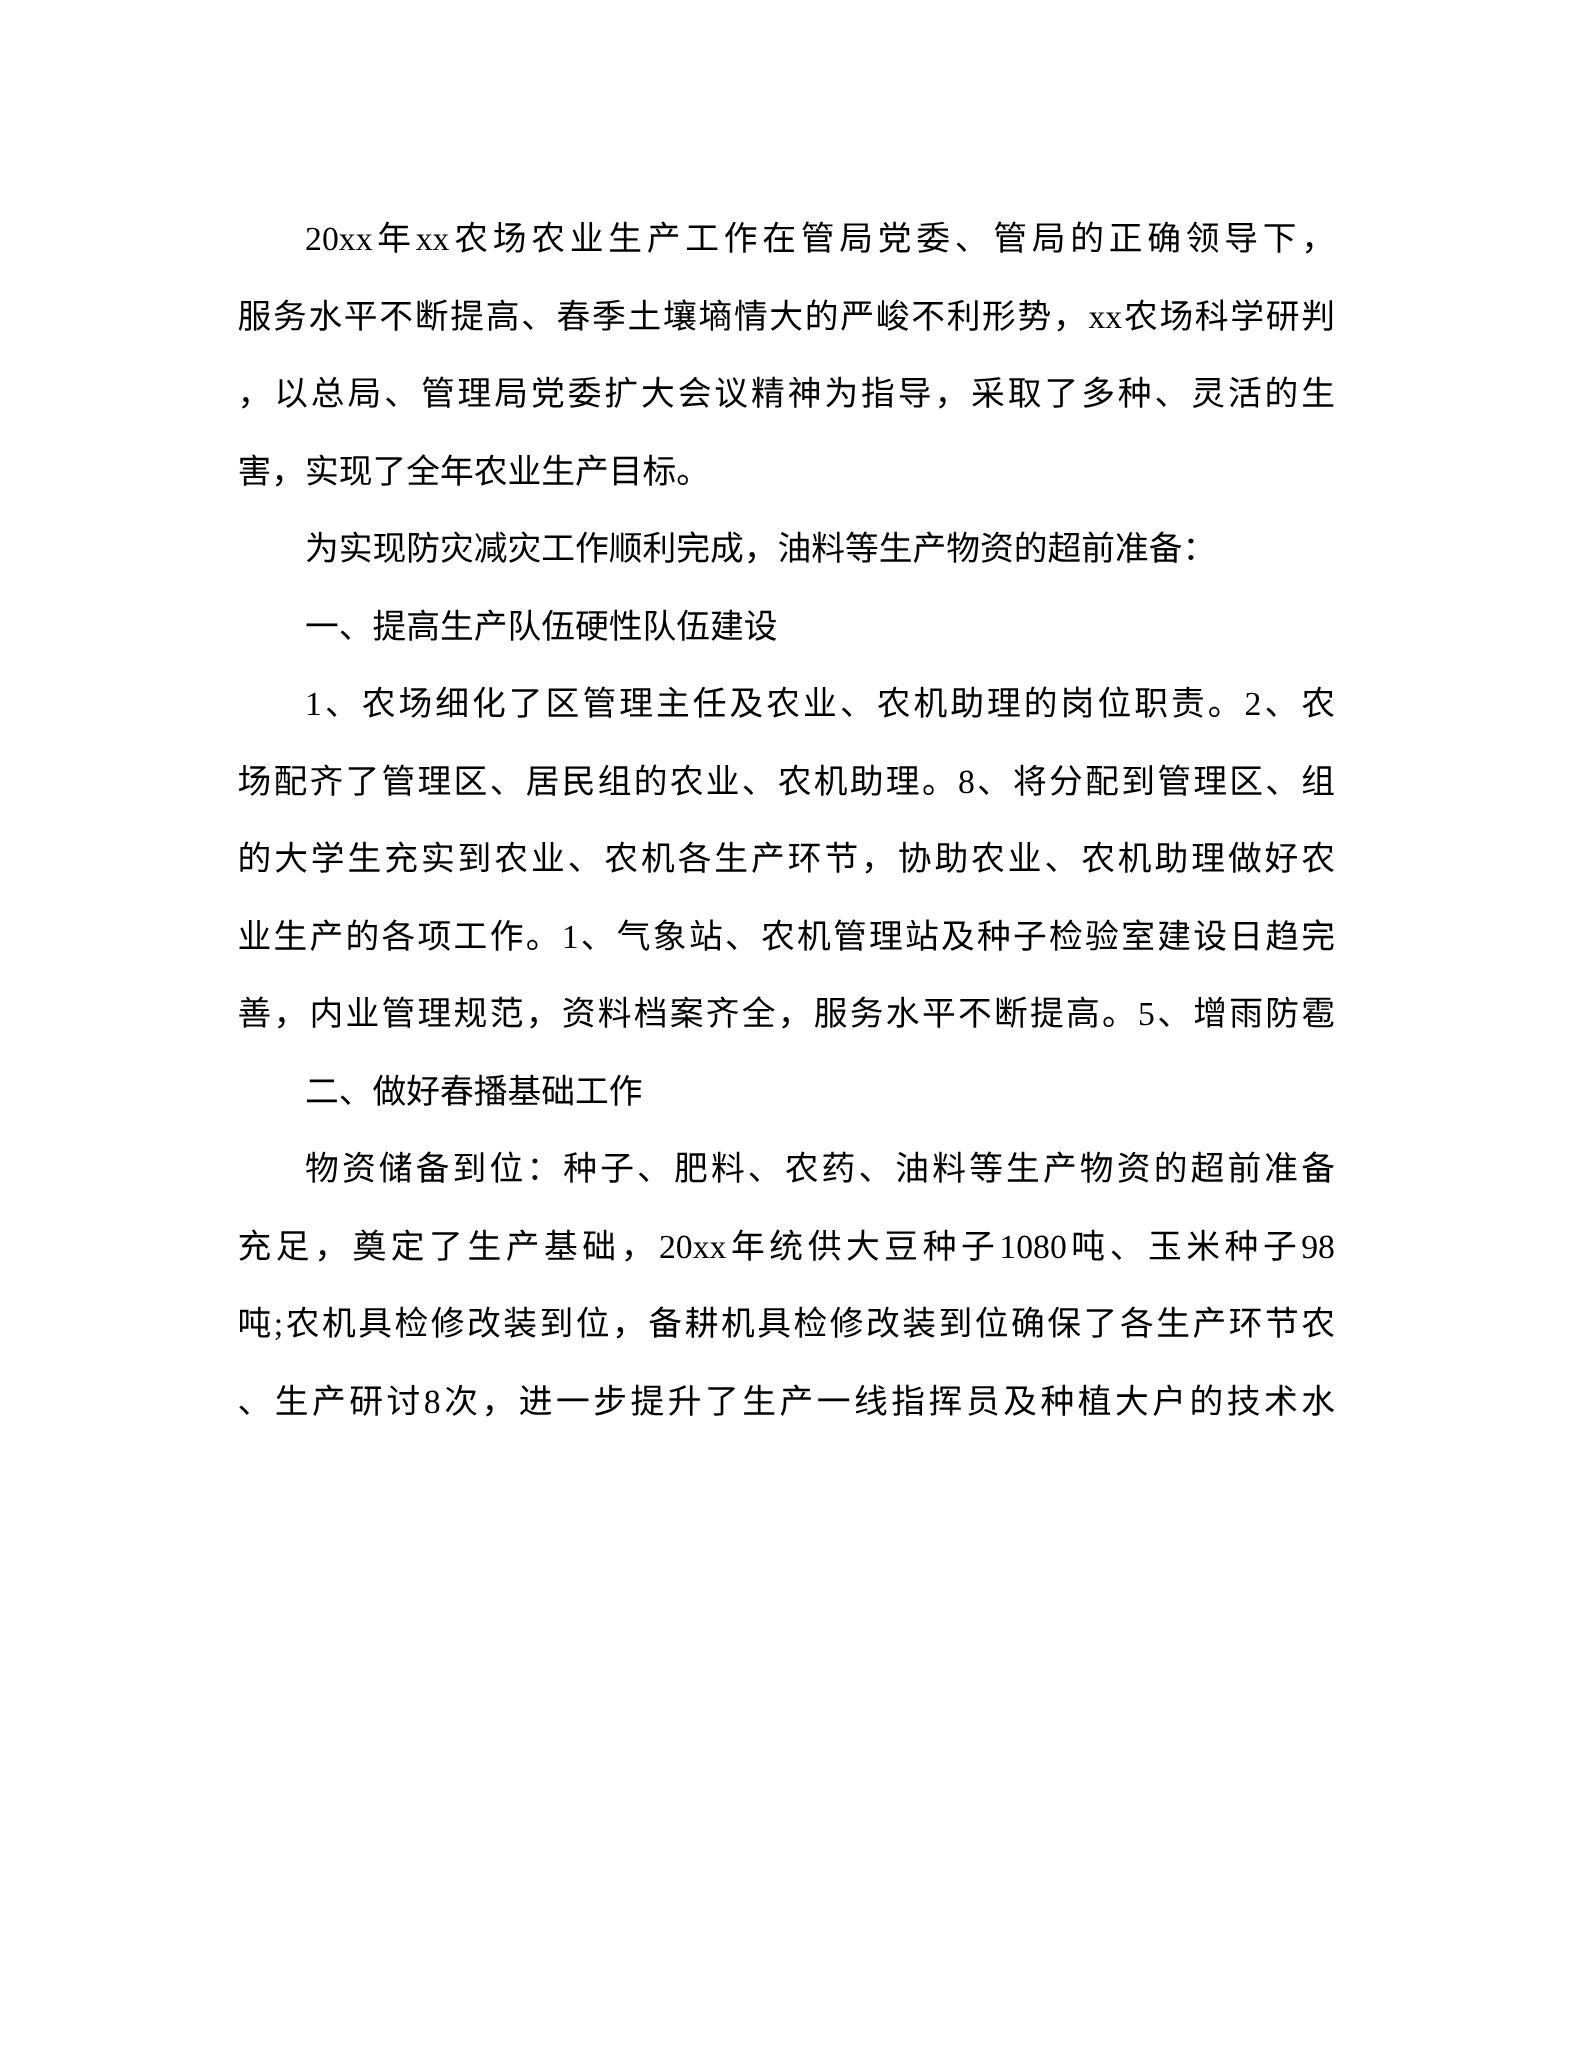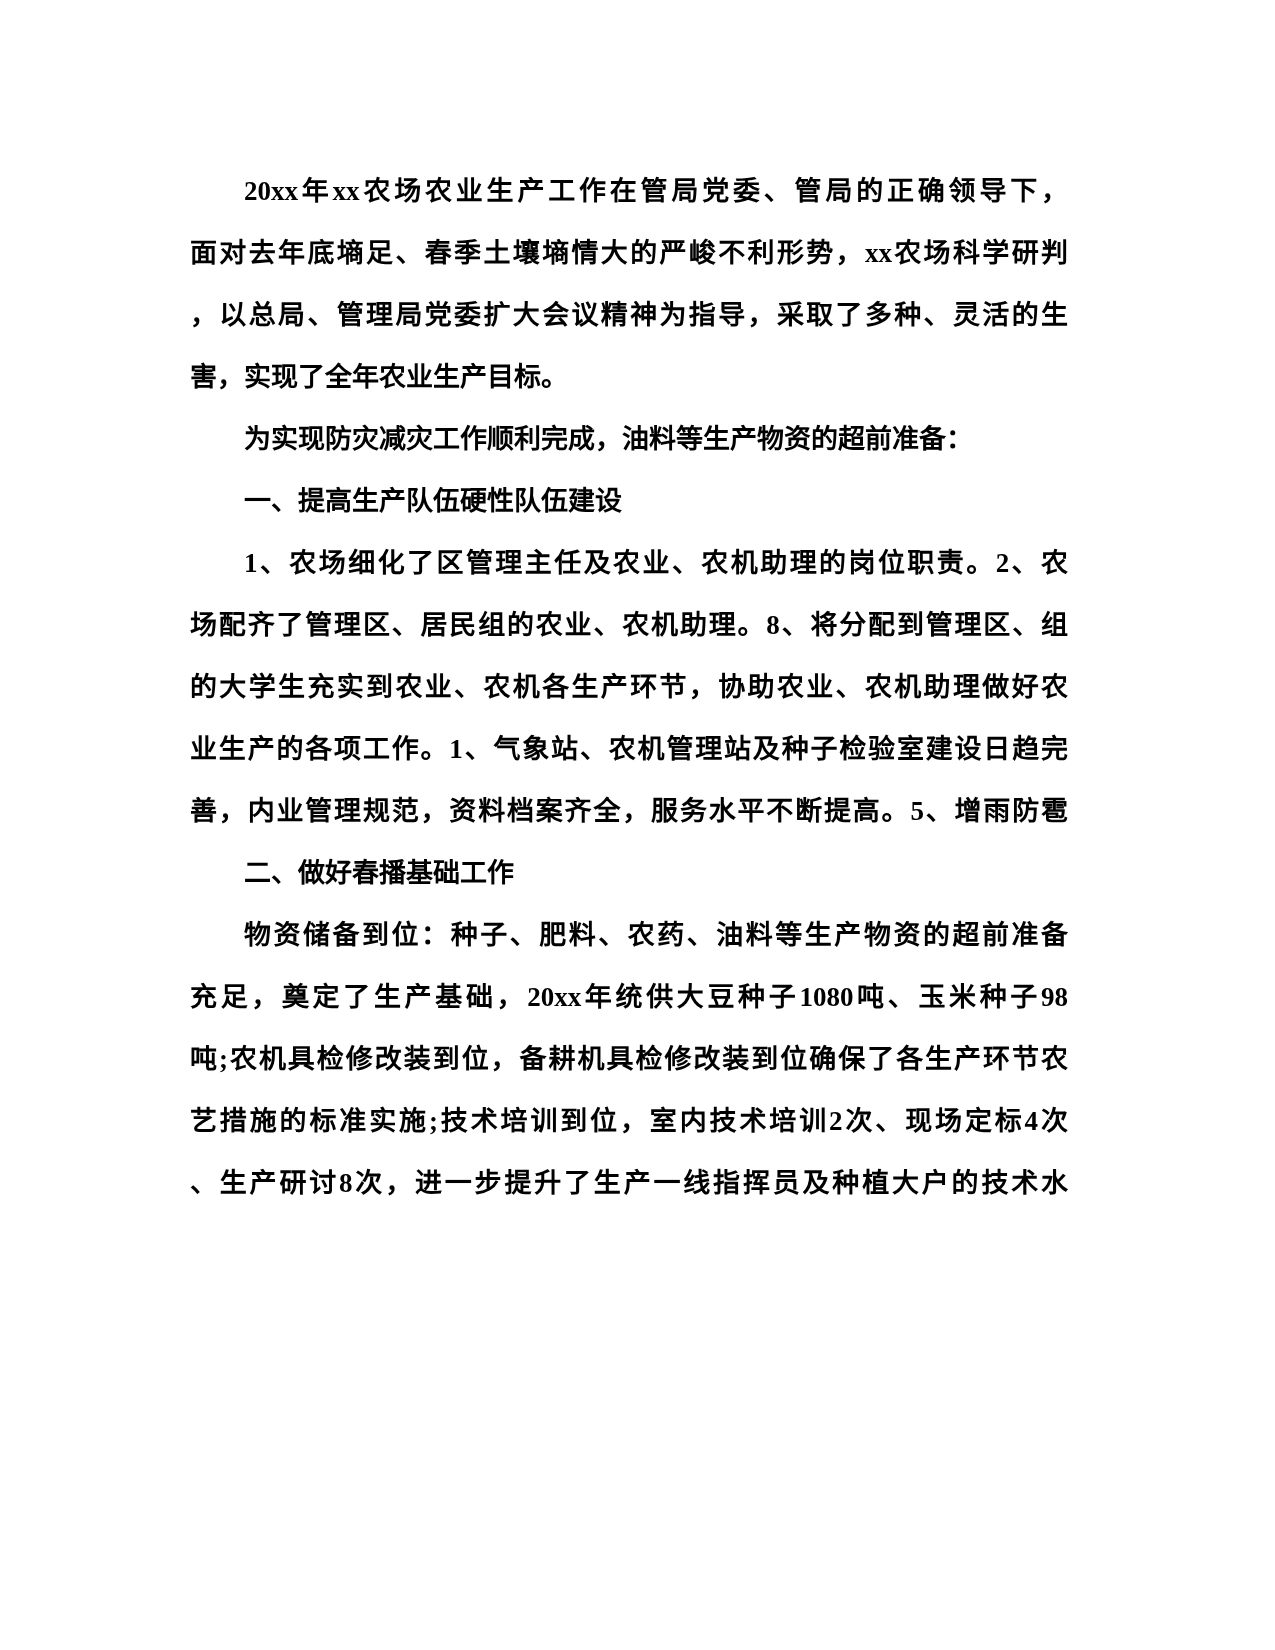--- a/index.html
+++ b/index.html
@@ -6,21 +6,20 @@
     margin: 0;
     padding: 0;
     background: #ffffff;
   }
   .page {
     position: relative;
     width: 1275px;
     height: 1650px;
     background: #ffffff;
     overflow: hidden;
-    font-weight: bold;
   }
   .textblock {
     position: absolute;
     left: 190px;
     top: 160px;
     width: 878px;
   }
   .para {
     margin: 0;
     padding: 0;
@@ -49,21 +48,21 @@
   }
 </style>
 </head>
 <body>
 
 <div class="page">
   <div class="textblock">
 
     <div class="para">
       <div class="ln jst ind">20xx年xx农场农业生产工作在管局党委、管局的正确领导下，</div>
-      <div class="ln jst">面对去年底墒足、春季土壤墒情大的严峻不利形势，xx农场科学研判</div>
+      <div class="ln jst">服务水平不断提高、春季土壤墒情大的严峻不利形势，xx农场科学研判</div>
       <div class="ln jst">，以总局、管理局党委扩大会议精神为指导，采取了多种、灵活的生</div>
       <div class="ln end">害，实现了全年农业生产目标。</div>
     </div>
 
     <div class="para">
       <div class="ln end ind">为实现防灾减灾工作顺利完成，油料等生产物资的超前准备：</div>
     </div>
 
     <div class="para">
       <div class="ln end ind">一、提高生产队伍硬性队伍建设</div>
@@ -78,18 +77,17 @@
     </div>
 
     <div class="para">
       <div class="ln end ind">二、做好春播基础工作</div>
     </div>
 
     <div class="para">
       <div class="ln jst ind">物资储备到位：种子、肥料、农药、油料等生产物资的超前准备</div>
       <div class="ln jst">充足，奠定了生产基础，20xx年统供大豆种子1080吨、玉米种子98</div>
       <div class="ln jst">吨;农机具检修改装到位，备耕机具检修改装到位确保了各生产环节农</div>
-      <div class="ln jst">艺措施的标准实施;技术培训到位，室内技术培训2次、现场定标4次</div>
       <div class="ln jst">、生产研讨8次，进一步提升了生产一线指挥员及种植大户的技术水</div>
     </div>
 
   </div>
 </div>
 
 </body></html>

